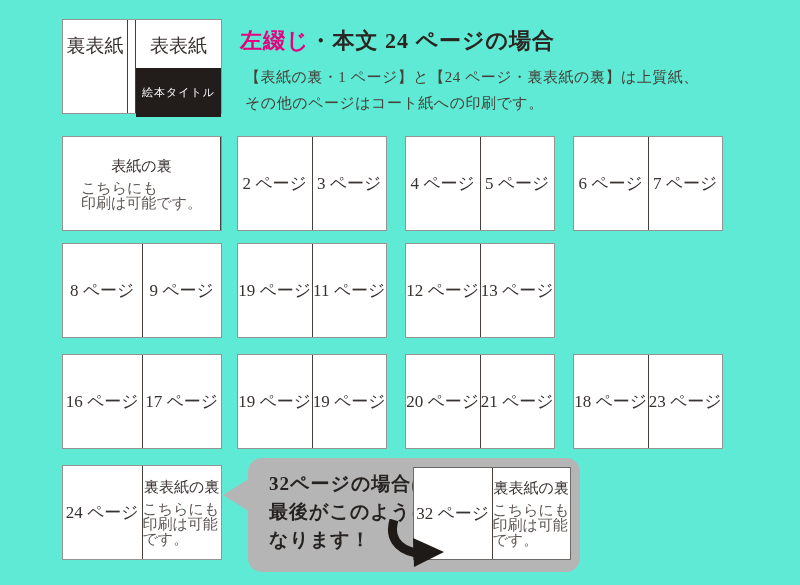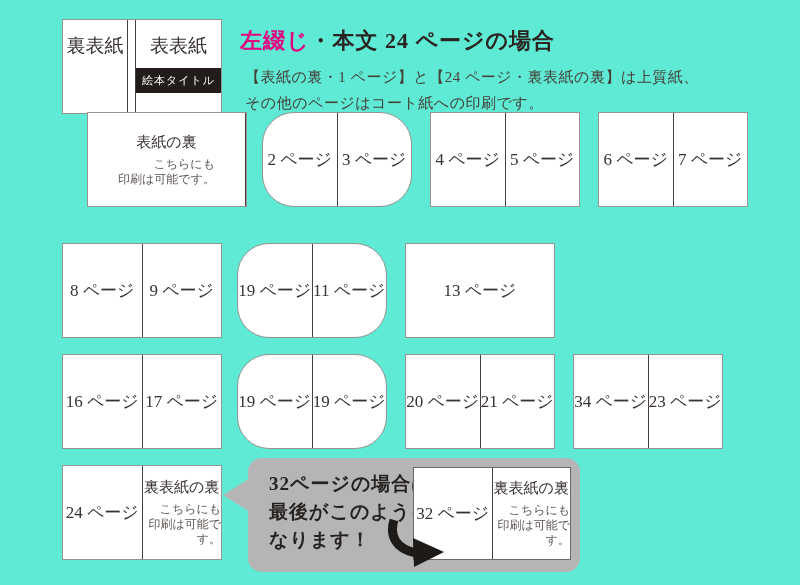--- a/index.html
+++ b/index.html
@@ -8,35 +8,35 @@
     font-family:Liberation Serif, serif;
     color:#342e2b;overflow:hidden;
   }
   
   .title{position:absolute;left:240px;top:26px;font-size:22px;font-weight:bold;letter-spacing:1px;color:#2b2421;}
   .title .accent{color:#e4007f;}
   .desc{position:absolute;left:245px;top:64px;font-size:15px;line-height:26px;color:#454038;letter-spacing:0.5px;}
   
   .spread{position:absolute;height:95px;background:#fff;border:1px solid #979390;display:flex;box-sizing:border-box;}
   .c0{left:62px;width:160px;}
-  .c1{left:237px;width:150px;border-radius:32px;}
+  .c1{left:237px;width:150px;}
   .c2{left:405px;width:150px;}
   .c3{left:573px;width:150px;}
-  .r0{top:112px;margin-left:25px;}.r1{top:243px;text-align:right;}.r2{top:354px;}.r3{top:465px;}
+  .r0{top:136px;}.r1{top:243px;text-align:right;}.r2{top:354px;}.r3{top:465px;}
   .rcover{top:19px;}
   .pg{flex:1;display:flex;flex-direction:column;align-items:center;justify-content:center;box-sizing:border-box;}
   .pr{border-right:1px solid #46403d;}
   .plabel{font-size:17px;color:#383230;white-space:nowrap;}
   .celltitle{font-size:15px;color:#383230;white-space:nowrap;}
-  .note{font-size:12px;color:#5d5754;line-height:15px;text-align:right;margin-top:5px;}
+  .note{font-size:15px;color:#5d5754;line-height:15px;text-align:left;margin-top:5px;}
   
   .spine{width:7px;border-left:1px solid #46403d;border-right:1px solid #46403d;}
   .coverpg{justify-content:flex-start;padding-top:13px;}
   .coverlabel{font-size:19px;color:#383230;white-space:nowrap;}
-  .badge{margin-top:9px;background:#221d1a;color:#fff;font-size:11px;padding:5px 6px;letter-spacing:1px;white-space:nowrap;}
+  .badge{margin-top:9px;background:#221d1a;color:#fff;font-size:11px;padding:17px 6px;letter-spacing:1px;white-space:nowrap;}
   
   .bubble{position:absolute;left:248px;top:458px;width:332px;height:114px;background:#b5b5b5;border-radius:14px;z-index:1;}
   .tail{position:absolute;left:-25px;top:20px;width:0;height:0;
         border-top:17px solid transparent;border-bottom:17px solid transparent;border-right:27px solid #b5b5b5;}
   .btext{position:absolute;left:21px;top:12px;font-size:19px;font-weight:bold;line-height:28px;color:#262220;letter-spacing:1px;}
   .spread32{position:absolute;left:413px;top:467px;width:158px;height:93px;background:#fff;
             border:1px solid #6d6966;display:flex;box-sizing:border-box;z-index:2;}
   .arrow{position:absolute;left:386px;top:519px;z-index:3;}
 </style>
 </head>
@@ -107,20 +107,23 @@
   </div>
   <div class="spread c1 r1">
     <div class="pg pr">
         <span class="plabel">19 ページ</span>
       </div>
     <div class="pg">
         <span class="plabel">11 ページ</span>
       </div>
   </div>
   <div class="spread c2 r1">
+    <div class="pg pr">
+        <span class="plabel">12 ページ</span>
+      </div>
     <div class="pg">
         <span class="plabel">13 ページ</span>
       </div>
   </div>
 
   <div class="spread c0 r2">
     <div class="pg pr">
         <span class="plabel">16 ページ</span>
       </div>
     <div class="pg">
@@ -138,21 +141,21 @@
   <div class="spread c2 r2">
     <div class="pg pr">
         <span class="plabel">20 ページ</span>
       </div>
     <div class="pg">
         <span class="plabel">21 ページ</span>
       </div>
   </div>
   <div class="spread c3 r2">
     <div class="pg pr">
-        <span class="plabel">34 ページ</span>
+        <span class="plabel">18 ページ</span>
       </div>
     <div class="pg">
         <span class="plabel">23 ページ</span>
       </div>
   </div>
 
   <div class="spread c0 r3">
     <div class="pg pr">
       <span class="plabel">24 ページ</span>
     </div>

